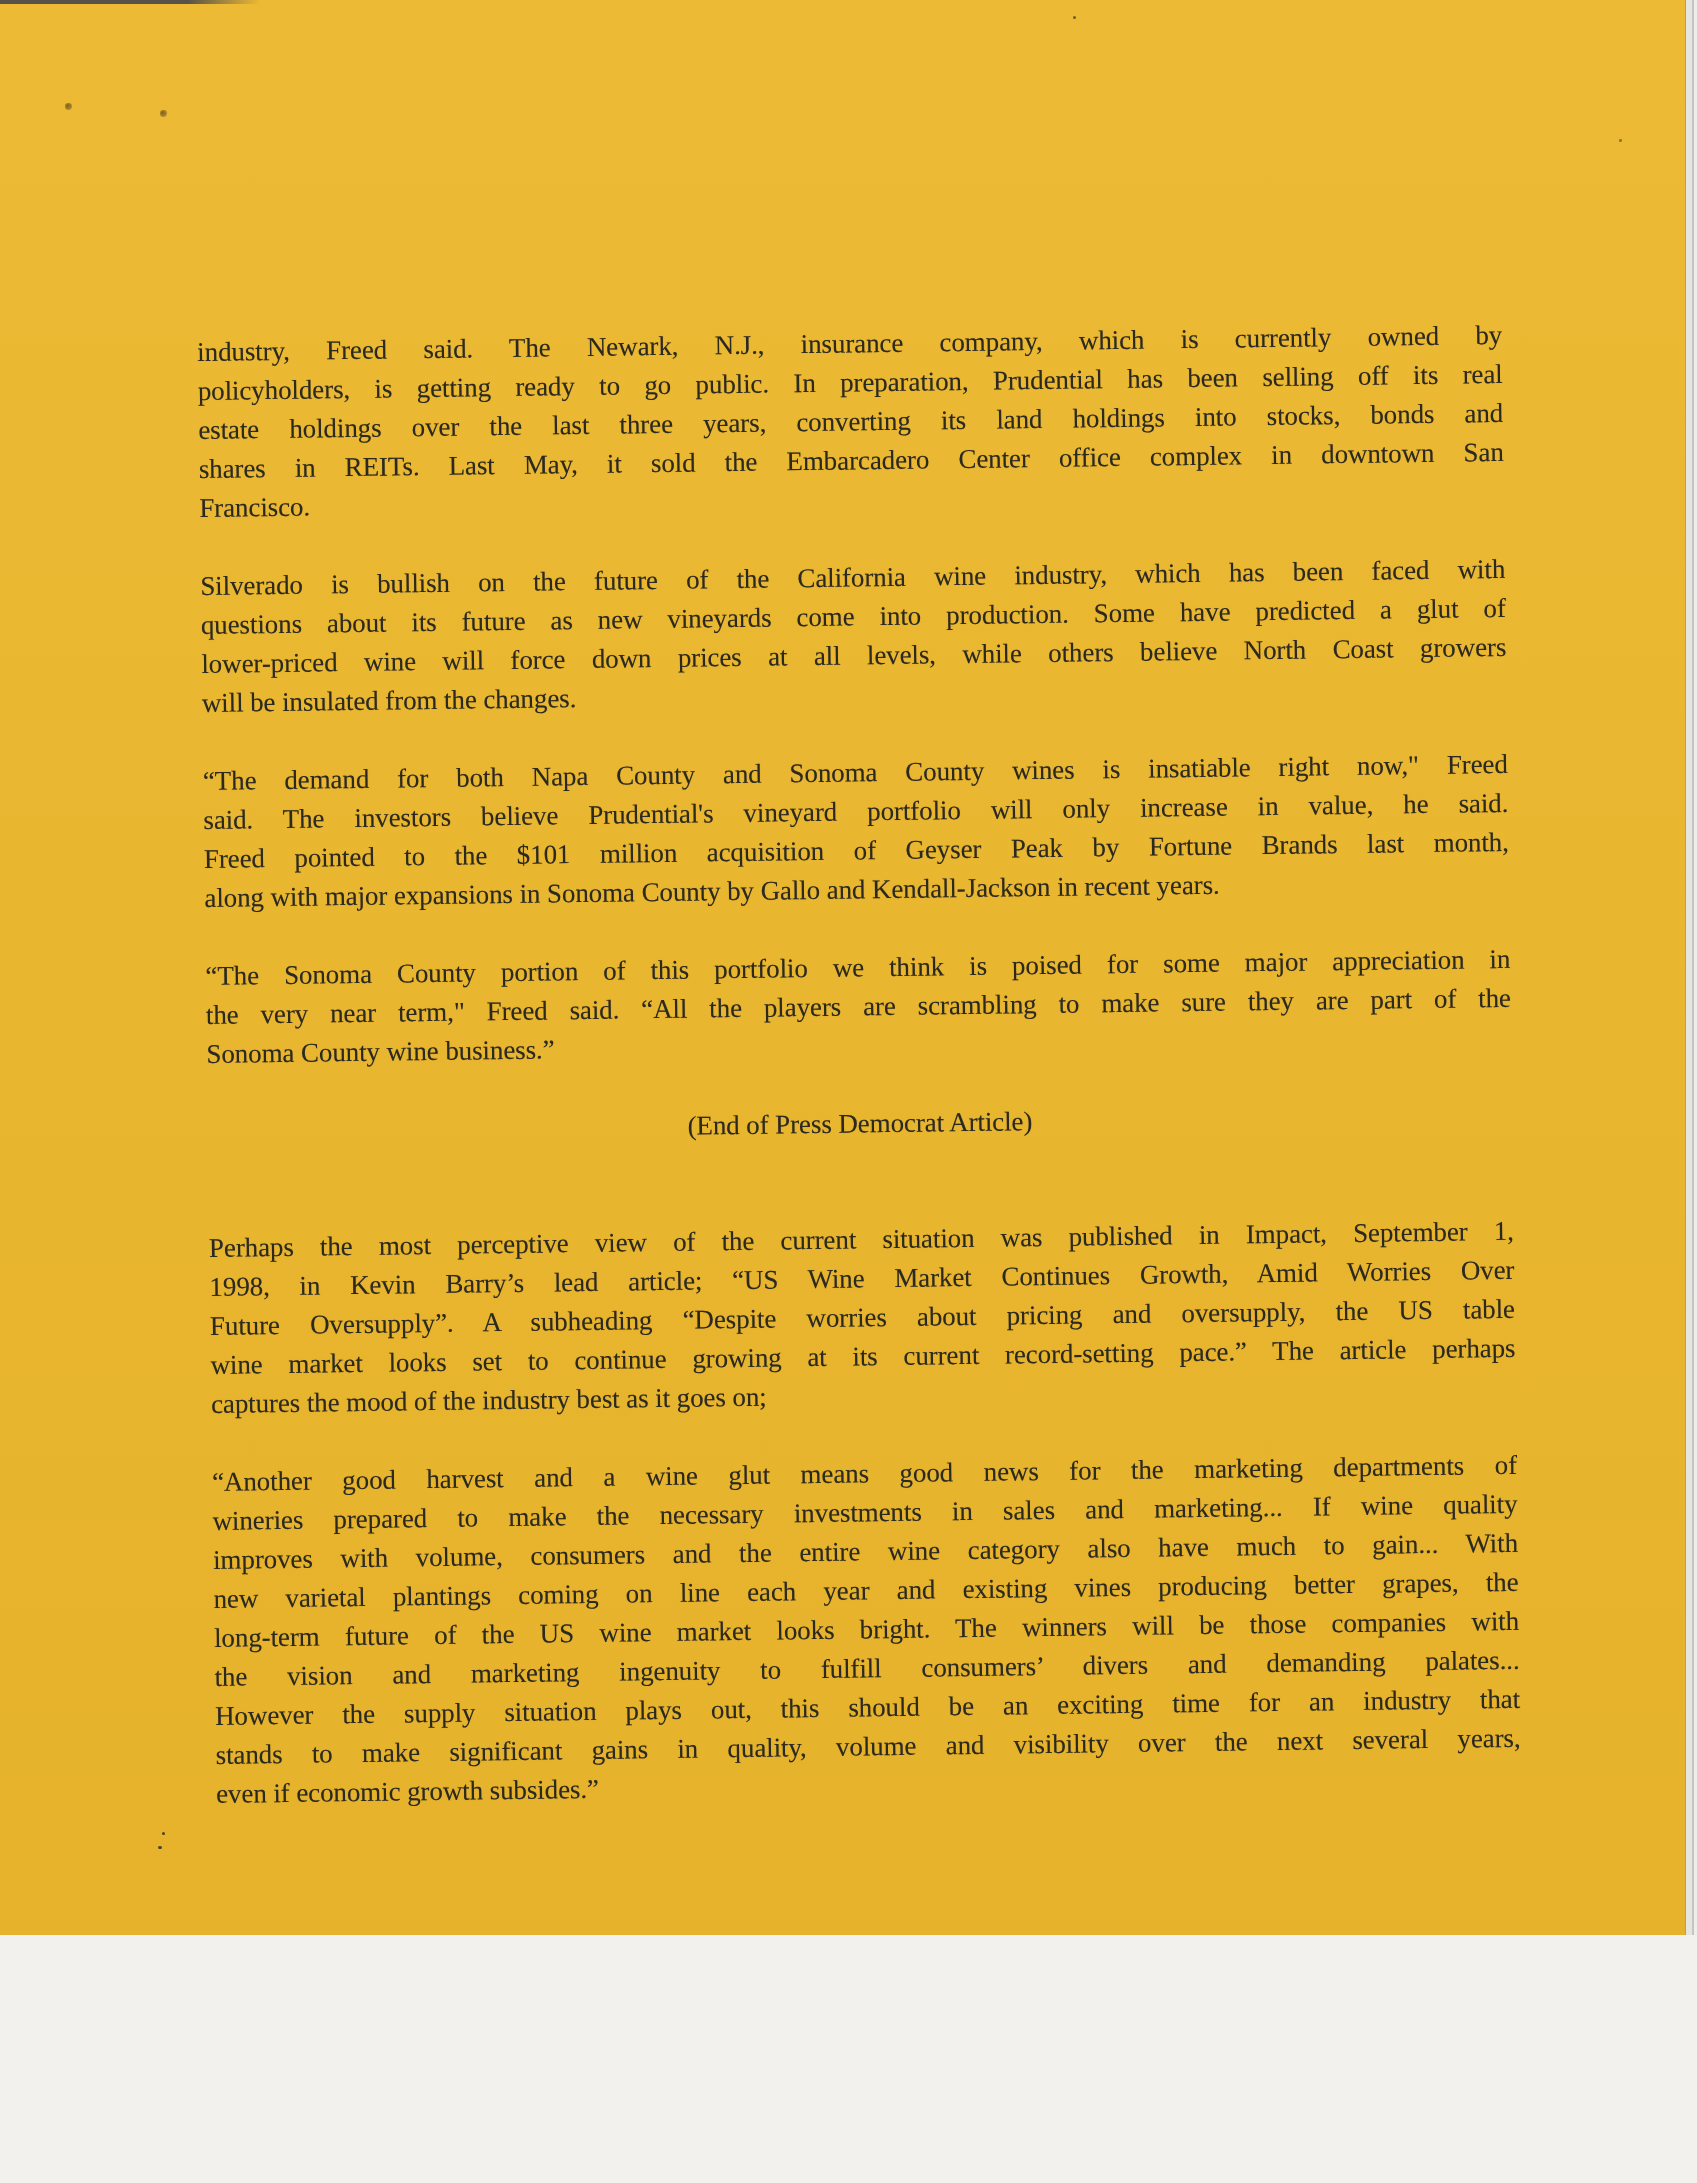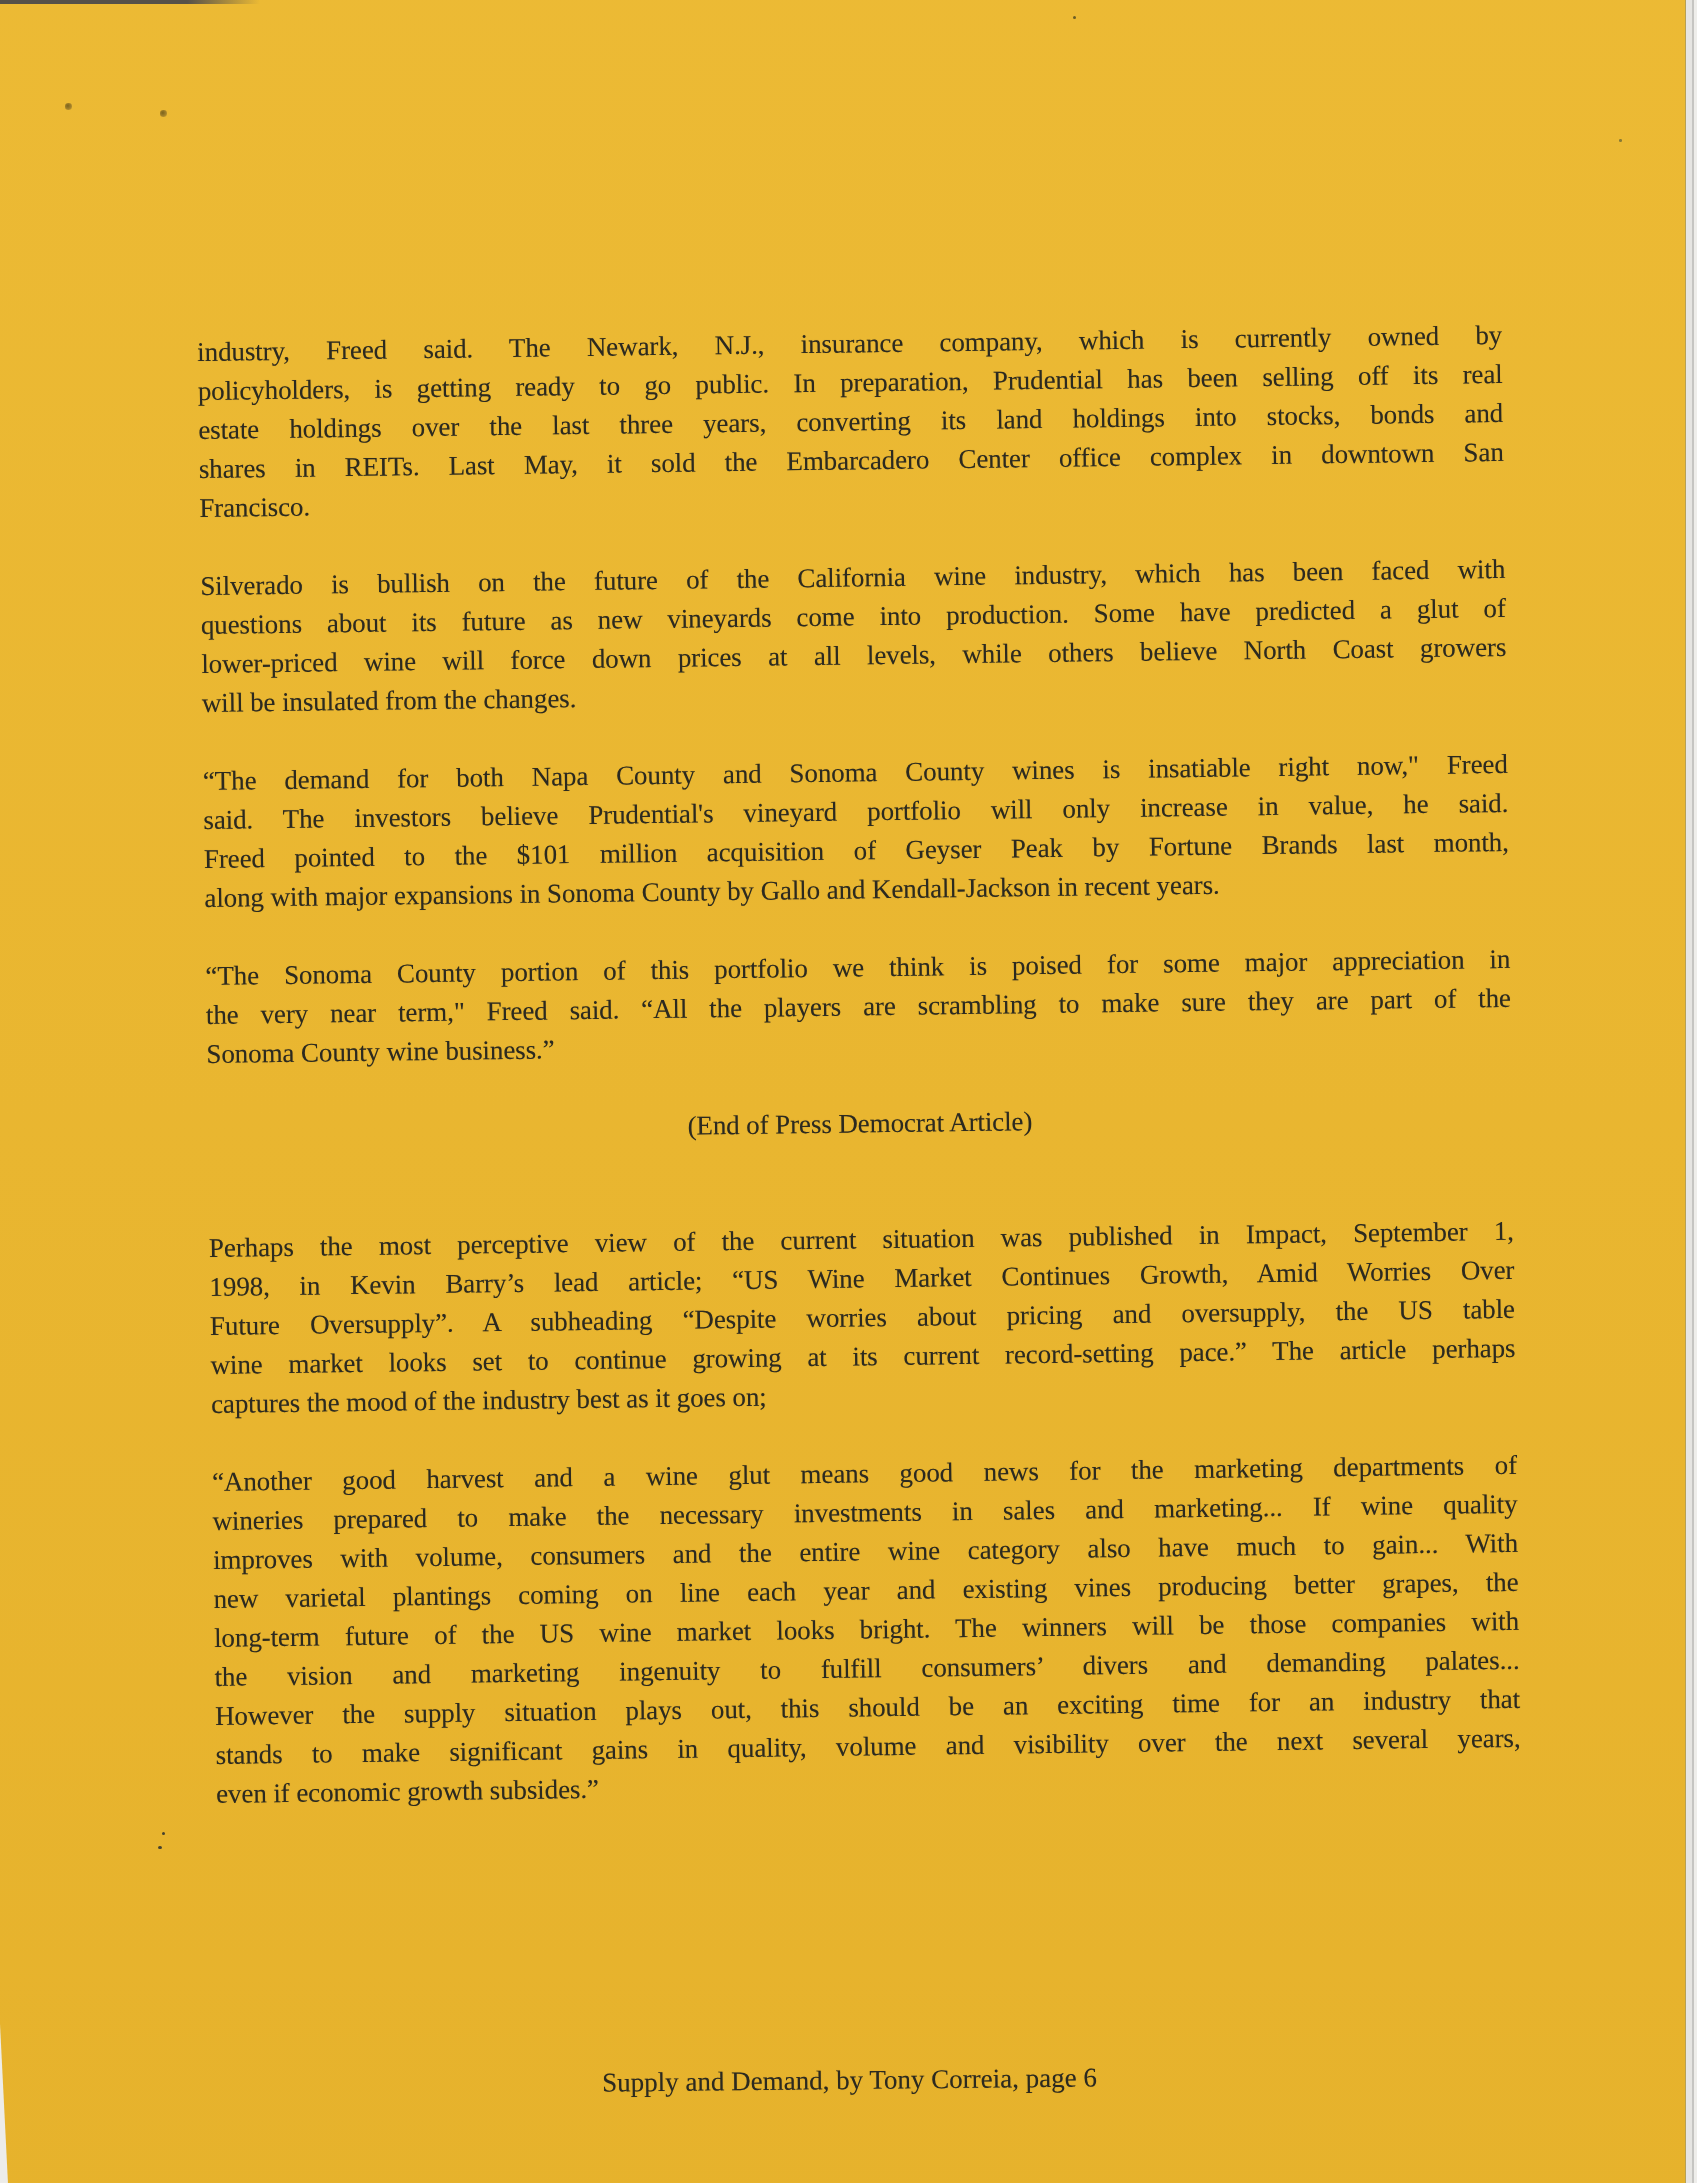--- a/index.html
+++ b/index.html
@@ -3,21 +3,21 @@
 <meta charset="utf-8">
 <style>
   html, body {
     margin: 0;
     padding: 0;
     background: #f2f1ee;
   }
   .scan {
     position: relative;
     width: 1697px;
-    height: 2183px;
+    height: 1935px;
     background:
       linear-gradient(180deg, rgba(255,240,170,0.05) 0%, rgba(140,90,10,0.05) 100%),
       #EBB72E;
     overflow: hidden;
     font-family: "Liberation Serif", serif;
   }
   
   .edge-top {
     position: absolute; left: 0; top: 0; width: 260px; height: 4px;
     background: linear-gradient(90deg, #565149 0%, #565149 72%, rgba(86,81,73,0) 100%);

